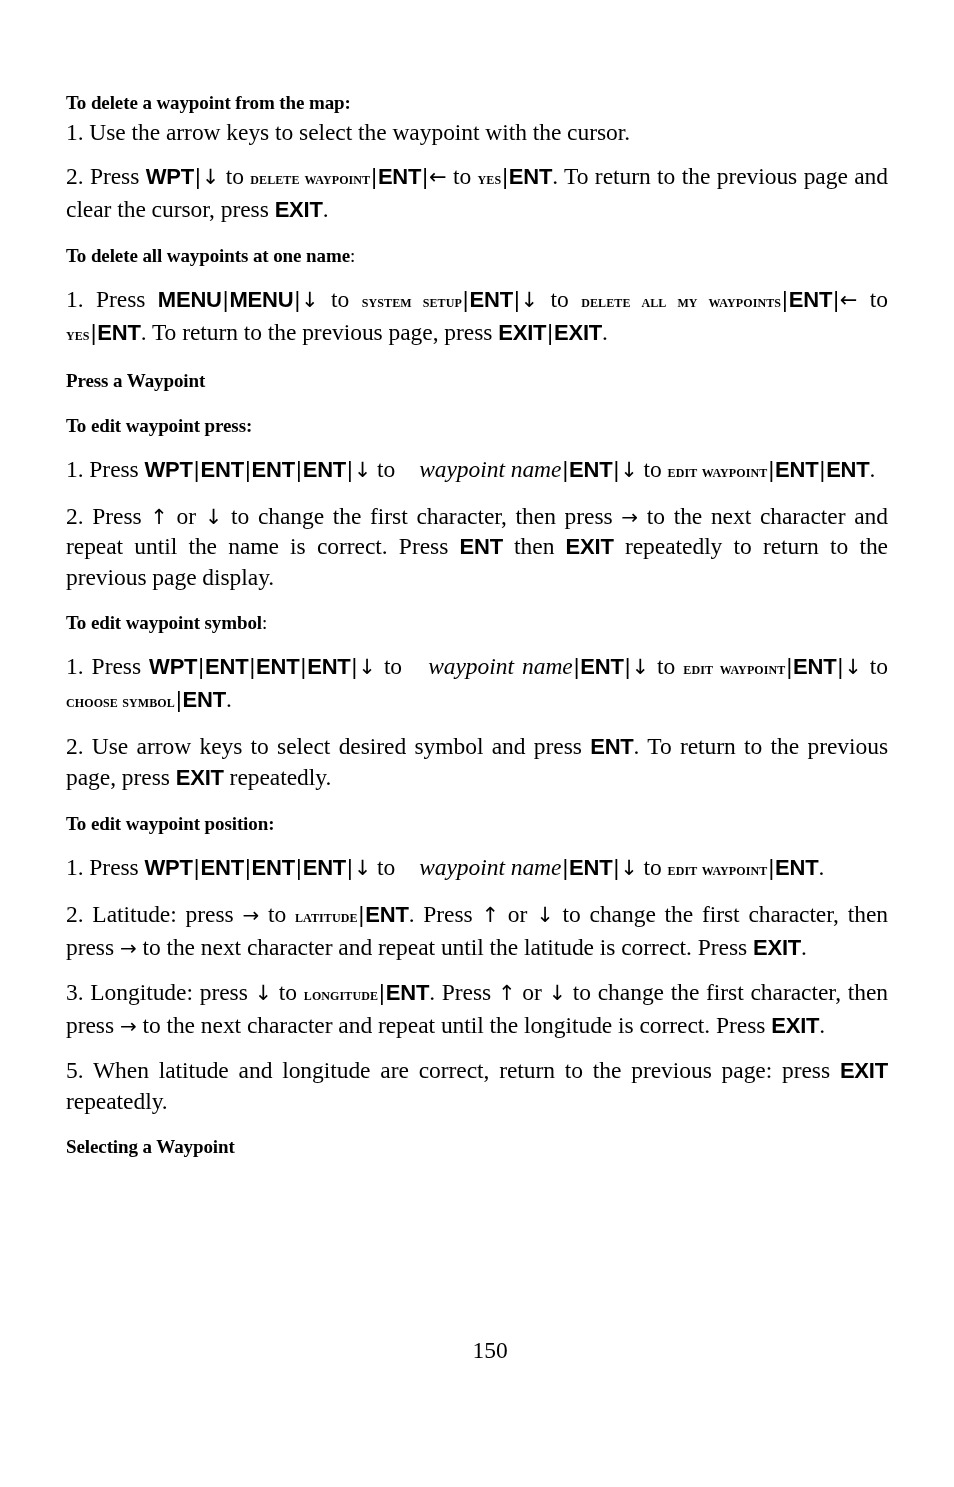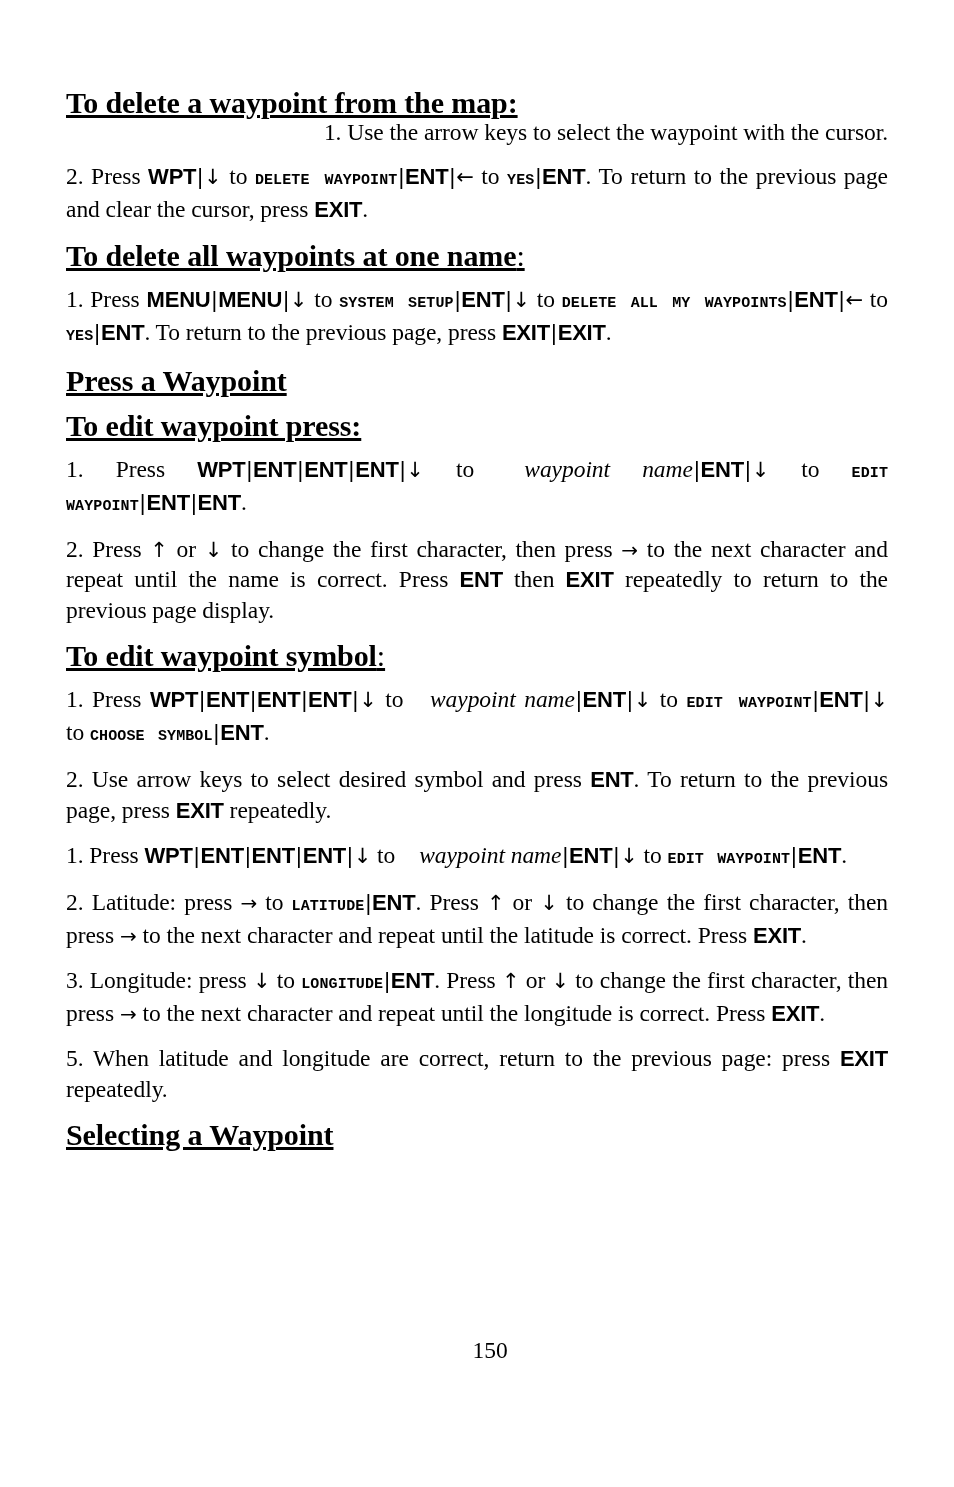--- a/index.html
+++ b/index.html
@@ -19,55 +19,54 @@
     position: absolute;
     left: 66px;
     top: 88px;
     width: 822px;
   }
 
   
   h2.sec-head {
     font-family: "Liberation Serif", "DejaVu Serif", serif;
     font-weight: bold;
-    font-size: 30px;
+    font-size: 19px;
     line-height: 29px;
     margin: 0 0 1px 0;
     letter-spacing: -0.1px;
-    text-decoration: underline;
   }
   h2.sec-head.spaced-above { margin-top: 16px; }
   h2.sec-head.tight-below  { margin-bottom: 0px; }
 
   
   p.body {
     font-size: 23.5px;
     line-height: 30px;
     margin: 0;
     text-align: justify;
     text-justify: inter-word;
     letter-spacing: -0.05px;
   }
   p.body.gap      { margin-top: 14px; }
   p.body.nogap    { margin-top: 0px; }
-  p.body.lastline { text-align: right; }
+  p.body.lastline { text-align: left; }
 
   
   
   .key {
     font-family: "Liberation Sans", "DejaVu Sans", sans-serif;
     font-weight: bold;
     font-size: 22px;
     letter-spacing: -0.2px;
   }
   
   .menu {
-    font-family: Liberation Mono, monospace;
+    font-family: Liberation Serif, serif;
     font-weight: bold;
-    font-size: 22px;
+    font-size: 17px;
     font-variant: small-caps;
     text-transform: lowercase;
     letter-spacing: 0.1px;
   }
   .menu::first-letter { text-transform: uppercase; }
   
   .var {
     font-style: italic;
     font-size: 23.5px;
     margin-left: 18px;
@@ -139,20 +138,21 @@
   </h2>
 
   <p class="body gap">
     <span>1. Press </span><span class="key">WPT</span><span class="sep">|</span><span class="key">ENT</span><span class="sep">|</span><span class="key">ENT</span><span class="sep">|</span><span class="key">ENT</span><span class="sep">|</span><span class="arrow">↓</span><span> to </span><span class="var">waypoint name</span><span class="sep">|</span><span class="key">ENT</span><span class="sep">|</span><span class="arrow">↓</span><span> to </span><span class="menu">Edit Waypoint</span><span class="sep">|</span><span class="key">ENT</span><span class="sep">|</span><span class="arrow">↓</span><span> to </span><span class="menu">Choose Symbol</span><span class="sep">|</span><span class="key">ENT</span><span>.</span>
   </p>
 
   <p class="body gap">
     <span>2. Use arrow keys to select desired symbol and press </span><span class="key">ENT</span><span>. To return to the previous page, press </span><span class="key">EXIT</span><span> repeatedly.</span>
   </p>
 
+  <h2 class="sec-head spaced-above tight-below">To edit waypoint position:</h2>
 
   <p class="body gap">
     <span>1. Press </span><span class="key">WPT</span><span class="sep">|</span><span class="key">ENT</span><span class="sep">|</span><span class="key">ENT</span><span class="sep">|</span><span class="key">ENT</span><span class="sep">|</span><span class="arrow">↓</span><span> to </span><span class="var">waypoint name</span><span class="sep">|</span><span class="key">ENT</span><span class="sep">|</span><span class="arrow">↓</span><span> to </span><span class="menu">Edit Waypoint</span><span class="sep">|</span><span class="key">ENT</span><span>.</span>
   </p>
 
   <p class="body gap">
     <span>2. Latitude: press </span><span class="arrow thin">→</span><span> to </span><span class="menu">Latitude</span><span class="sep">|</span><span class="key">ENT</span><span>. Press </span><span class="arrow">↑</span><span> or </span><span class="arrow">↓</span><span> to change the first character, then press </span><span class="arrow thin">→</span><span> to the next character and repeat until the latitude is correct. Press </span><span class="key">EXIT</span><span>.</span>
   </p>
 
   <p class="body gap">

